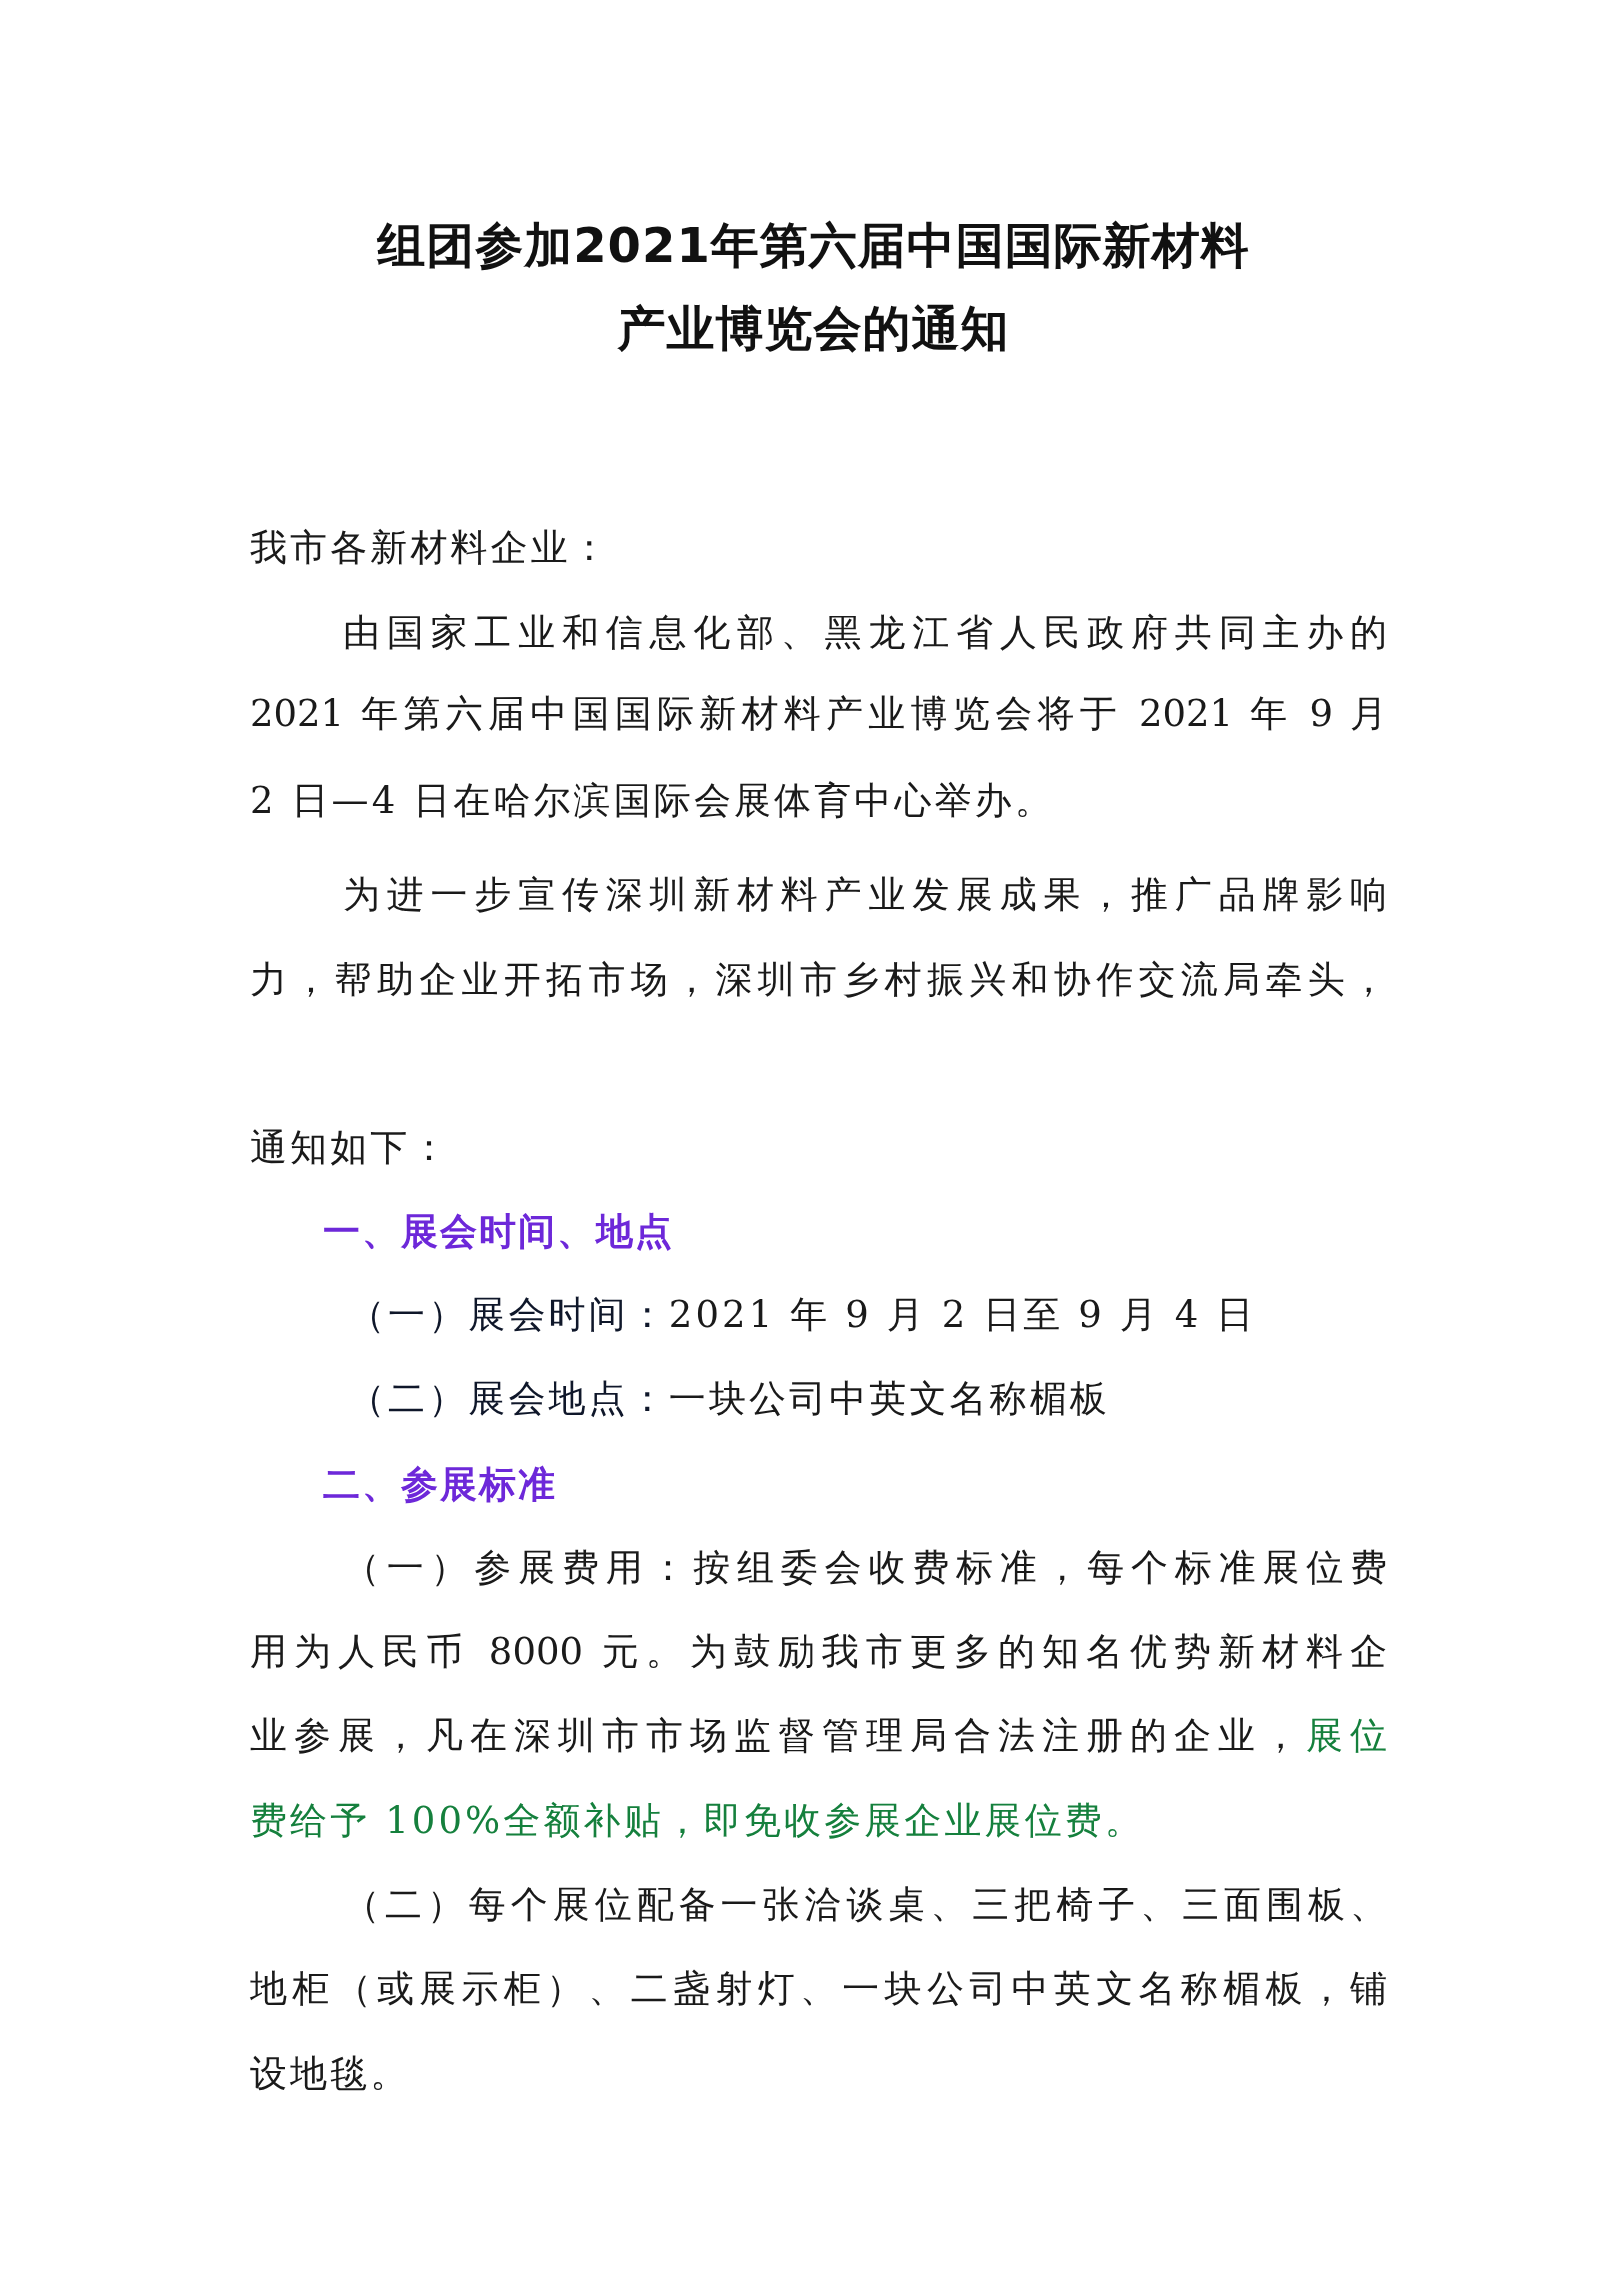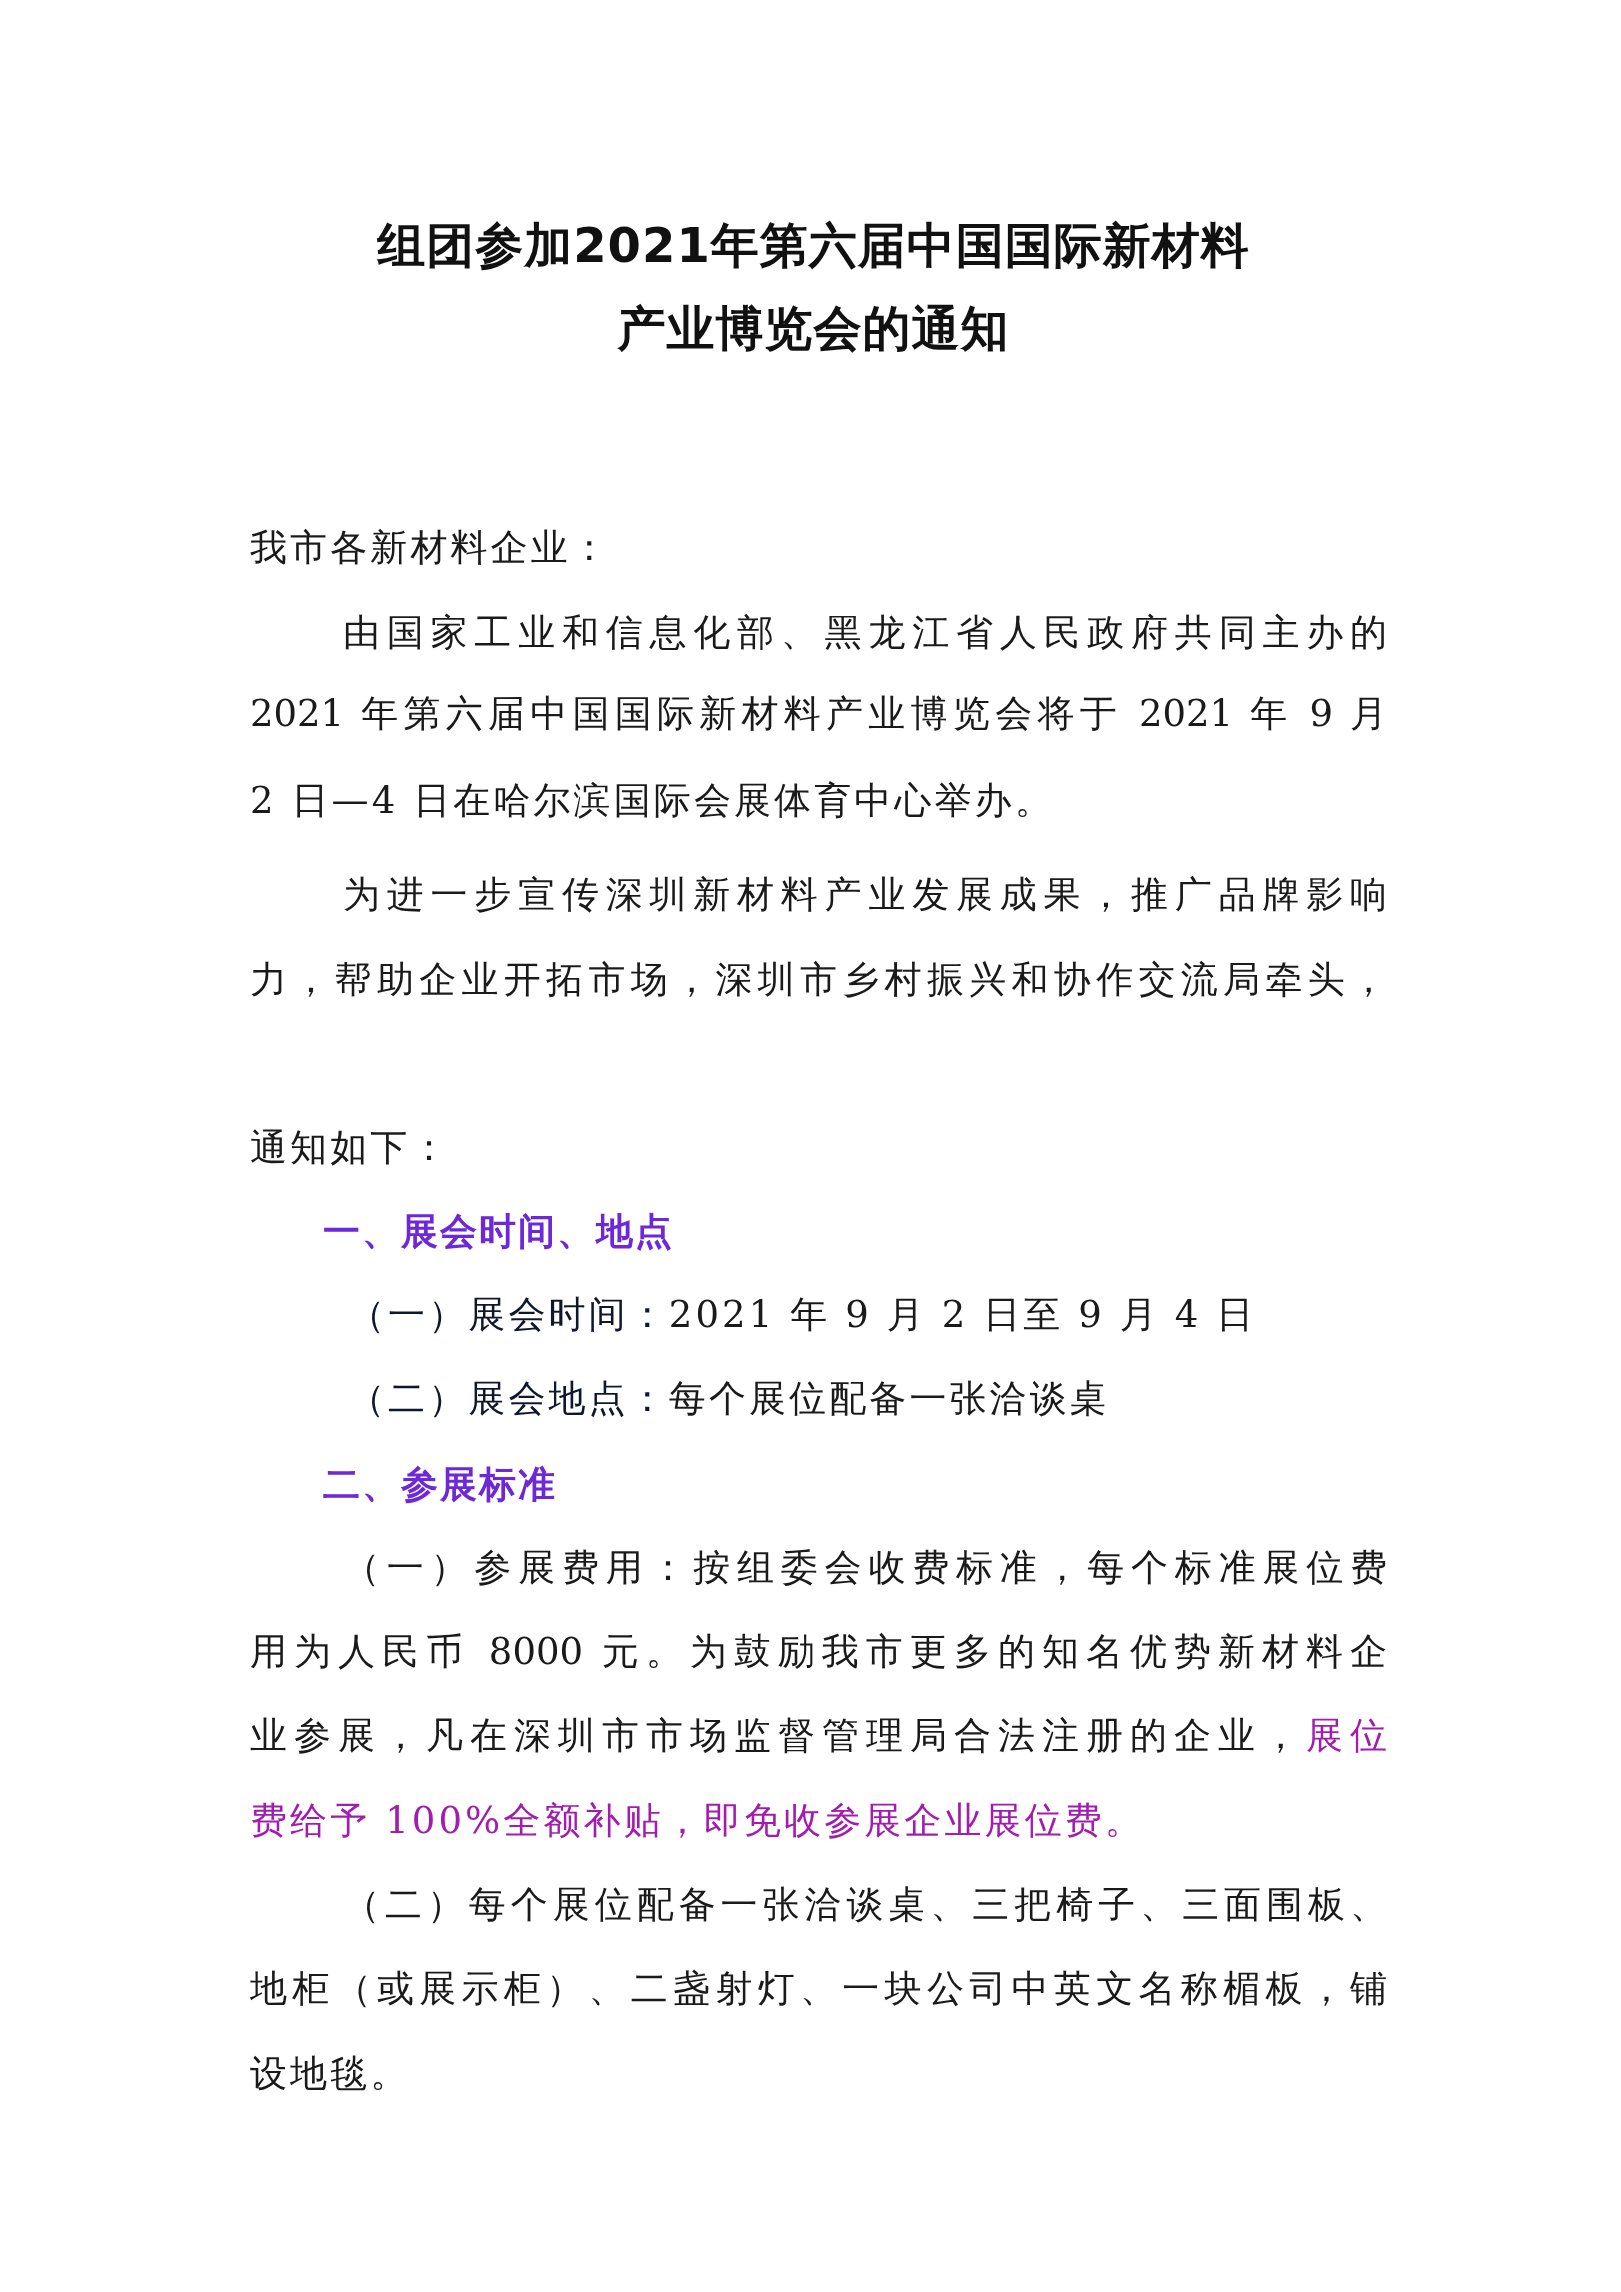--- a/index.html
+++ b/index.html
@@ -60,21 +60,21 @@
       left: 323px;
       letter-spacing: 2px;
       color: #6d28d9;
     }
     .sub { left: 348px; }
     .sub .label {
       font-family: "DejaVu Sans", "Liberation Sans", sans-serif;
       font-weight: normal;
       color: #0f172a;
     }
-    .red { color: #a21caf; }
+    .red { color: #15803d; }
   </style>
 </head>
 <body>
 
 <div class="page">
 
   <div class="title line1">组团参加2021年第六届中国国际新材料</div>
   <div class="title line2">产业博览会的通知</div>
 
   <div class="line" style="top:470px;">我市各新材料企业：</div>
@@ -86,21 +86,21 @@
   <div class="line indent justify" style="top:817px;">为进一步宣传深圳新材料产业发展成果，推广品牌影响</div>
   <div class="line justify" style="top:902px;">力，帮助企业开拓市场，深圳市乡村振兴和协作交流局牵头，</div>
   <div class="line" style="top:1070px;">通知如下：</div>
 
   <div class="line h1" style="top:1154px;">一、展会时间、地点</div>
 
   <div class="line sub" style="top:1237px;">
     <span class="label">（一）展会时间：</span><span>2021 年 9 月 2 日至 9 月 4 日</span>
   </div>
   <div class="line sub" style="top:1321px;">
-    <span class="label">（二）展会地点：</span><span>每个展位配备一张洽谈桌</span>
+    <span class="label">（二）展会地点：</span><span>一块公司中英文名称楣板</span>
   </div>
 
   <div class="line h1" style="top:1407px;">二、参展标准</div>
 
   <div class="line indent justify" style="top:1490px;">（一）参展费用：按组委会收费标准，每个标准展位费</div>
   <div class="line justify" style="top:1574px;">用为人民币 8000 元。为鼓励我市更多的知名优势新材料企</div>
   <div class="line justify" style="top:1658px;">
     <span>业参展，凡在深圳市市场监督管理局合法注册的企业，</span><span class="red">展位</span>
   </div>
   <div class="line red" style="top:1743px;">费给予 100%全额补贴，即免收参展企业展位费。</div>

